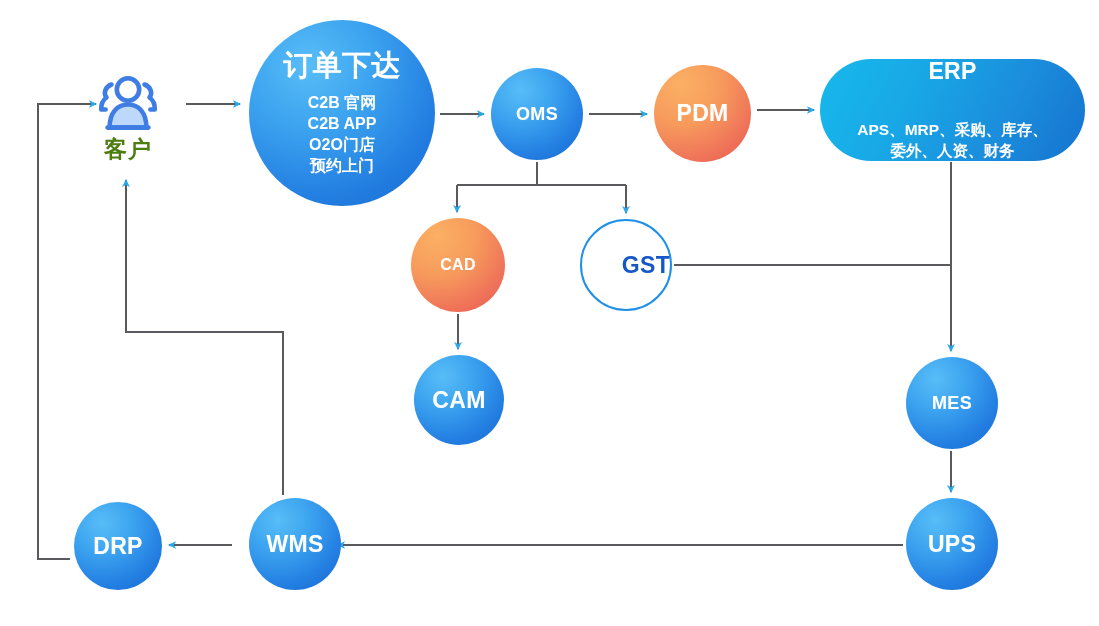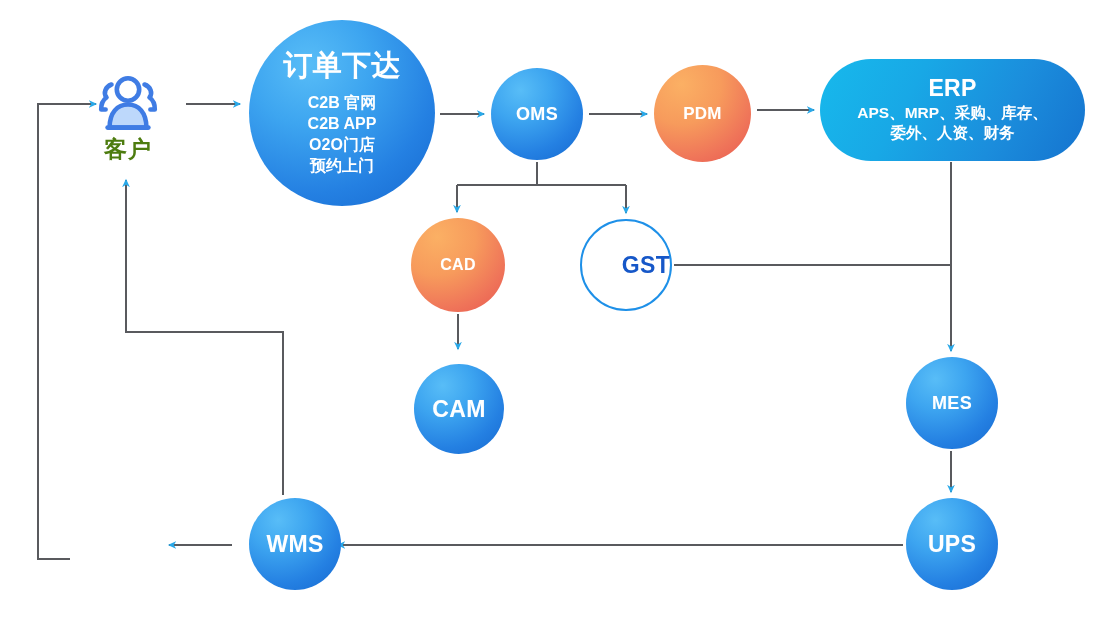--- a/index.html
+++ b/index.html
@@ -16,21 +16,21 @@
     position:absolute;
     display:flex;
     flex-direction:column;
     align-items:center;
     justify-content:center;
     text-align:center;
     box-sizing:border-box;
     color:#ffffff;
   }
   .node.circle{border-radius:50%;}
-  .node.pill{border-radius:56px;}
+  .node.pill{border-radius:56px;justify-content:space-between;}
   .node-title{
     font-weight:bold;
     line-height:1.05;
     letter-spacing:.3px;
     text-shadow:0 0 1px rgba(255,255,255,.25);
   }
   .node-sub{
     font-weight:bold;
     line-height:1.32;
     letter-spacing:0px;
@@ -56,21 +56,21 @@
   }
 
   
   #node-customer{left:76px;top:52px;width:104px;height:130px;color:#2f6fe0;}
   #node-order{left:249px;top:20px;width:186px;height:186px;}
   #node-oms{left:491px;top:68px;width:92px;height:92px;}
   #node-pdm{left:654px;top:65px;width:97px;height:97px;}
   #node-erp{left:820px;top:59px;width:265px;height:102px;}
   #node-cad{left:411px;top:218px;width:94px;height:94px;}
   #node-gst{left:580px;top:219px;width:92px;height:92px;}
-  #node-cam{left:414px;top:364px;width:90px;height:90px;}
+  #node-cam{left:414px;top:355px;width:90px;height:90px;}
   #node-mes{left:906px;top:357px;width:92px;height:92px;}
   #node-ups{left:906px;top:498px;width:92px;height:92px;}
   #node-wms{left:249px;top:498px;width:92px;height:92px;}
   #node-drp{left:74px;top:502px;width:88px;height:88px;}
 
   
   .cust-icon{width:72px;height:62px;display:block;}
   .cust-label{
     margin-top:2px;
     font-size:23px;
@@ -157,21 +157,21 @@
 C2B APP
 O2O门店
 预约上门</div>
   </div>
 
   <div class="node circle g-blue" id="node-oms">
     <div class="node-title" style="font-size:18px;">OMS</div>
   </div>
 
   <div class="node circle g-orange" id="node-pdm">
-    <div class="node-title" style="font-size:17px;">PDM</div>
+    <div class="node-title" style="font-size:23px;">PDM</div>
   </div>
 
   <div class="node pill g-cyan" id="node-erp">
     <div class="node-title" style="font-size:23px;margin-bottom:2px;">ERP</div>
     <div class="node-sub" style="font-size:15.5px;white-space:pre-line;">APS、MRP、采购、库存、
 委外、人资、财务</div>
   </div>
 
   <div class="node circle g-orange" id="node-cad">
     <div class="node-title" style="font-size:16px;">CAD</div>
@@ -190,14 +190,17 @@
   </div>
 
   <div class="node circle g-blue" id="node-ups">
     <div class="node-title" style="font-size:23px;">UPS</div>
   </div>
 
   <div class="node circle g-blue" id="node-wms">
     <div class="node-title" style="font-size:23px;">WMS</div>
   </div>
 
+  <div class="node circle g-blue" id="node-drp">
+    <div class="node-title" style="font-size:23px;">DRP</div>
+  </div>
 
 </div>
 
 </body></html>

